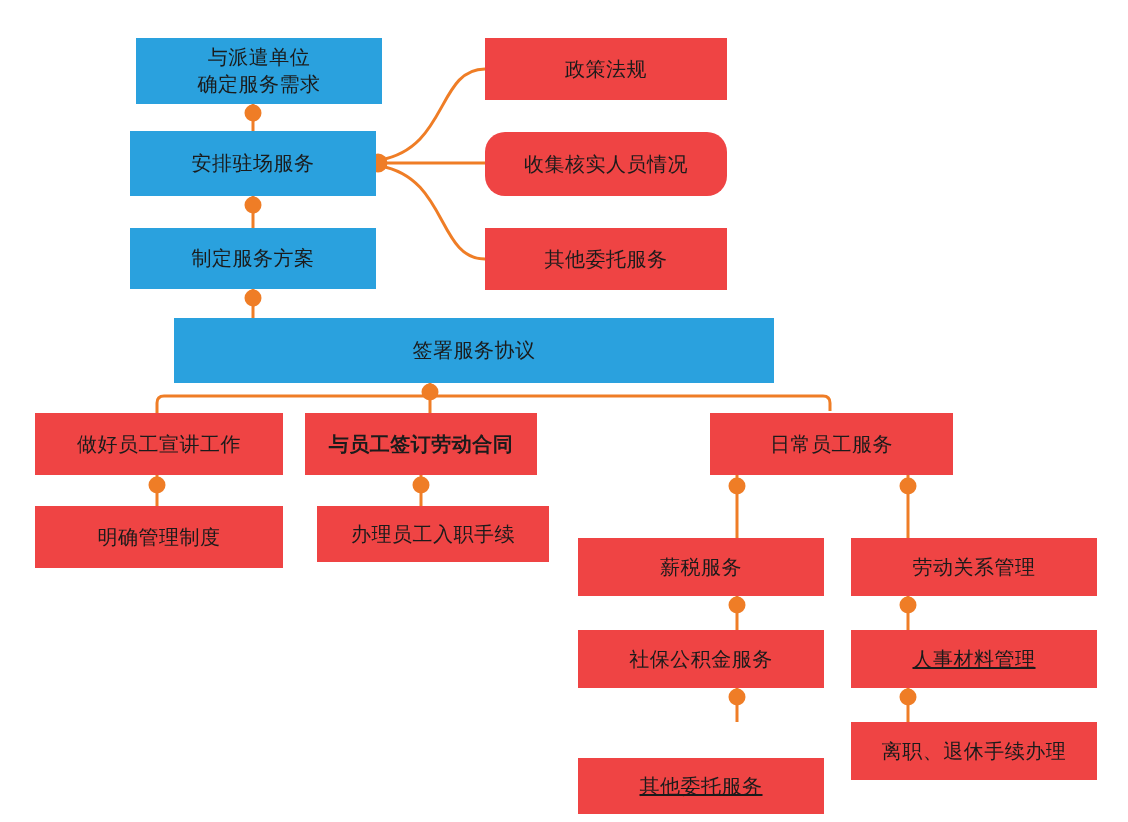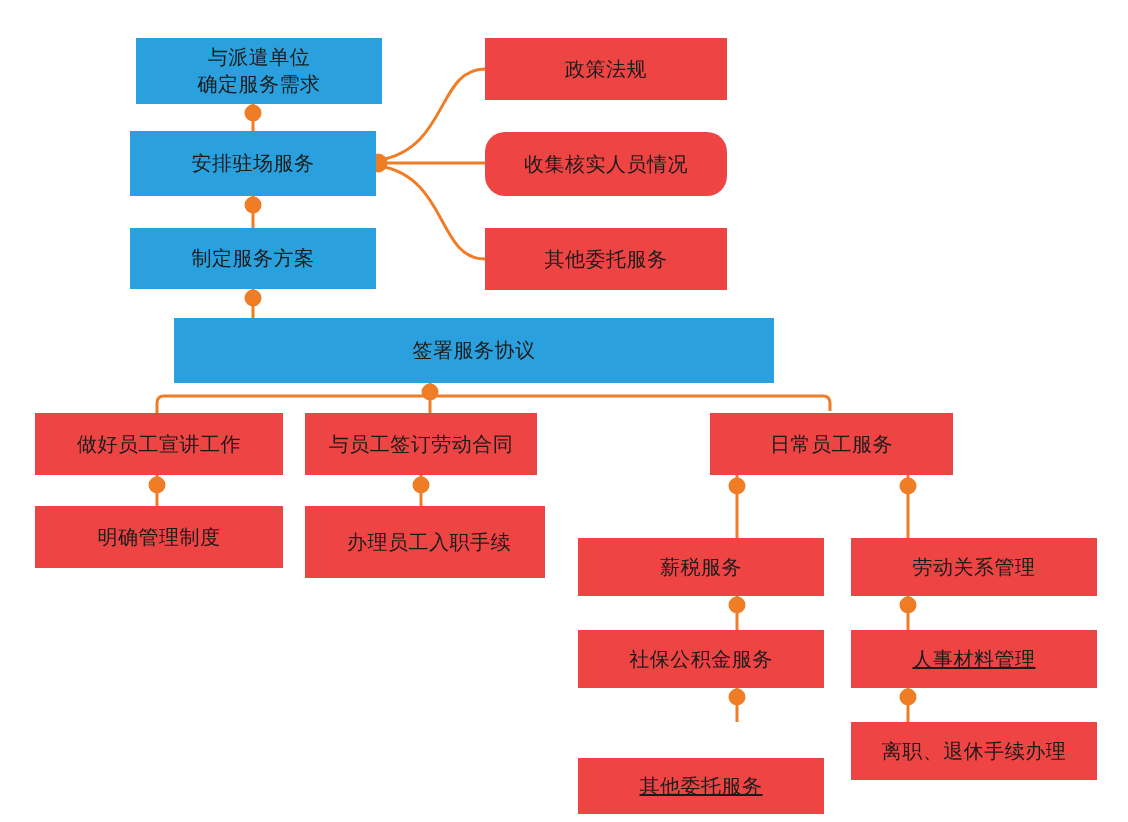--- a/index.html
+++ b/index.html
@@ -40,22 +40,22 @@
   
   .n-confirm  { left: 130px; top:  38px; width: 246px; height: 66px; margin-left: 6px; }
   .n-onsite   { left: 130px; top: 131px; width: 246px; height: 65px; }
   .n-plan     { left: 130px; top: 228px; width: 246px; height: 61px; }
   .n-sign     { left: 130px; top: 318px; width: 600px; height: 65px; margin-left: 44px; }
   .n-policy   { left: 485px; top:  38px; width: 242px; height: 62px; }
   .n-collect  { left: 485px; top: 132px; width: 242px; height: 64px; border-radius: 20px; }
   .n-review   { left: 485px; top: 228px; width: 242px; height: 62px; }
   .n-preach   { left:  35px; top: 413px; width: 248px; height: 62px; }
   .n-rules    { left:  35px; top: 506px; width: 248px; height: 62px; }
-  .n-contract { left: 305px; top: 413px; width: 232px; height: 62px; }
-  .n-onboard  { left: 305px; top: 506px; width: 232px; height: 72px; padding-left: 8px; }
+  .n-contract { left: 305px; top: 413px; width: 232px; height: 62px; font-weight: bold; }
+  .n-onboard  { left: 317px; top: 506px; width: 232px; height: 56px; }
   .n-daily    { left: 710px; top: 413px; width: 243px; height: 62px; }
   .n-salary   { left: 578px; top: 538px; width: 246px; height: 58px; }
   .n-labor    { left: 851px; top: 538px; width: 246px; height: 58px; }
   .n-social   { left: 578px; top: 630px; width: 246px; height: 58px; }
   .n-hrfiles  { left: 851px; top: 630px; width: 246px; height: 58px; text-decoration: underline; }
   .n-other    { left: 578px; top: 758px; width: 246px; height: 56px; text-decoration: underline; }
   .n-resign   { left: 851px; top: 722px; width: 246px; height: 58px; }
 </style>
 </head>
 <body>

